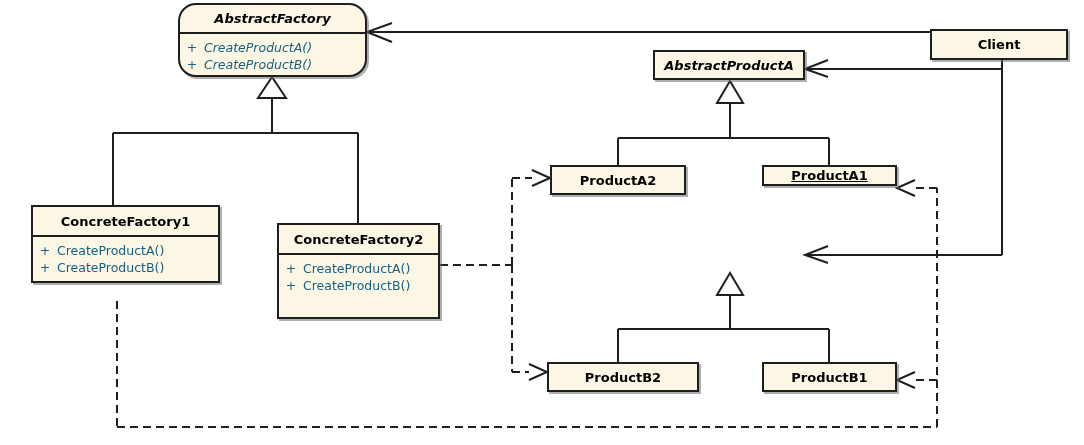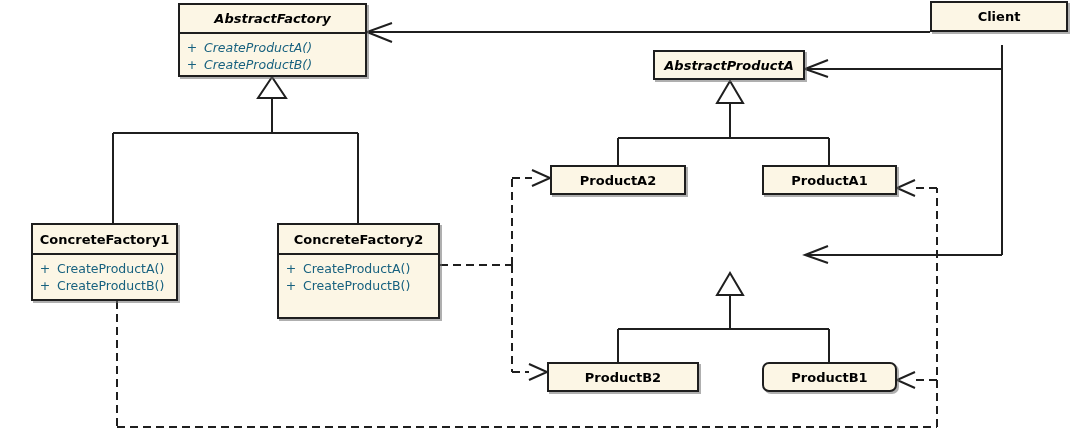--- a/index.html
+++ b/index.html
@@ -69,51 +69,51 @@
       <path d="M529 364 L547 372 L529 380"></path>
     </g>
 
     <g>
       <path stroke-dasharray="8 5" d="M117 301 V427 M117 427 H937 M937 427 V188 M937 188 H915 M937 380 H915"></path>
       <path d="M915 180 L897 188 L915 196"></path>
       <path d="M915 372 L897 380 L915 388"></path>
     </g>
   </svg>
 
-  <div class="uml-class" style="left:178px;top:3px;width:189px;height:74px;">
+  <div class="uml-class" style="left:178px;top:3px;width:189px;height:74px;border-radius:18px;">
     <div class="uml-name abstract" style="height:27px;">AbstractFactory</div>
     <div class="uml-body">
       <div class="uml-method abstract-op">
         <span class="vis">+</span>
         <span class="sig">CreateProductA()</span>
       </div>
       <div class="uml-method abstract-op">
         <span class="vis">+</span>
         <span class="sig">CreateProductB()</span>
       </div>
     </div>
   </div>
 
-  <div class="uml-class simple" style="left:930px;top:1px;width:138px;height:31px;">
+  <div class="uml-class simple" style="left:930px;top:29px;width:138px;height:31px;">
     <div class="uml-name">Client</div>
   </div>
 
   <div class="uml-class simple" style="left:653px;top:50px;width:152px;height:30px;">
     <div class="uml-name abstract">AbstractProductA</div>
   </div>
 
   <div class="uml-class simple" style="left:550px;top:165px;width:136px;height:30px;">
     <div class="uml-name">ProductA2</div>
   </div>
 
-  <div class="uml-class simple" style="left:762px;top:165px;width:135px;height:30px;">
+  <div class="uml-class simple" style="left:762px;top:165px;width:135px;height:21px;text-decoration:underline;">
     <div class="uml-name">ProductA1</div>
   </div>
 
-  <div class="uml-class" style="left:31px;top:223px;width:147px;height:78px;">
+  <div class="uml-class" style="left:31px;top:205px;width:189px;height:78px;">
     <div class="uml-name" style="height:28px;">ConcreteFactory1</div>
     <div class="uml-body">
       <div class="uml-method">
         <span class="vis">+</span>
         <span class="sig">CreateProductA()</span>
       </div>
       <div class="uml-method">
         <span class="vis">+</span>
         <span class="sig">CreateProductB()</span>
       </div>
@@ -132,17 +132,17 @@
         <span class="sig">CreateProductB()</span>
       </div>
     </div>
   </div>
 
 
   <div class="uml-class simple" style="left:547px;top:362px;width:152px;height:30px;">
     <div class="uml-name">ProductB2</div>
   </div>
 
-  <div class="uml-class simple" style="left:762px;top:362px;width:135px;height:30px;border-radius:7px;">
+  <div class="uml-class simple" style="left:762px;top:362px;width:135px;height:30px;">
     <div class="uml-name">ProductB1</div>
   </div>
 
 </div>
 
 </body></html>

